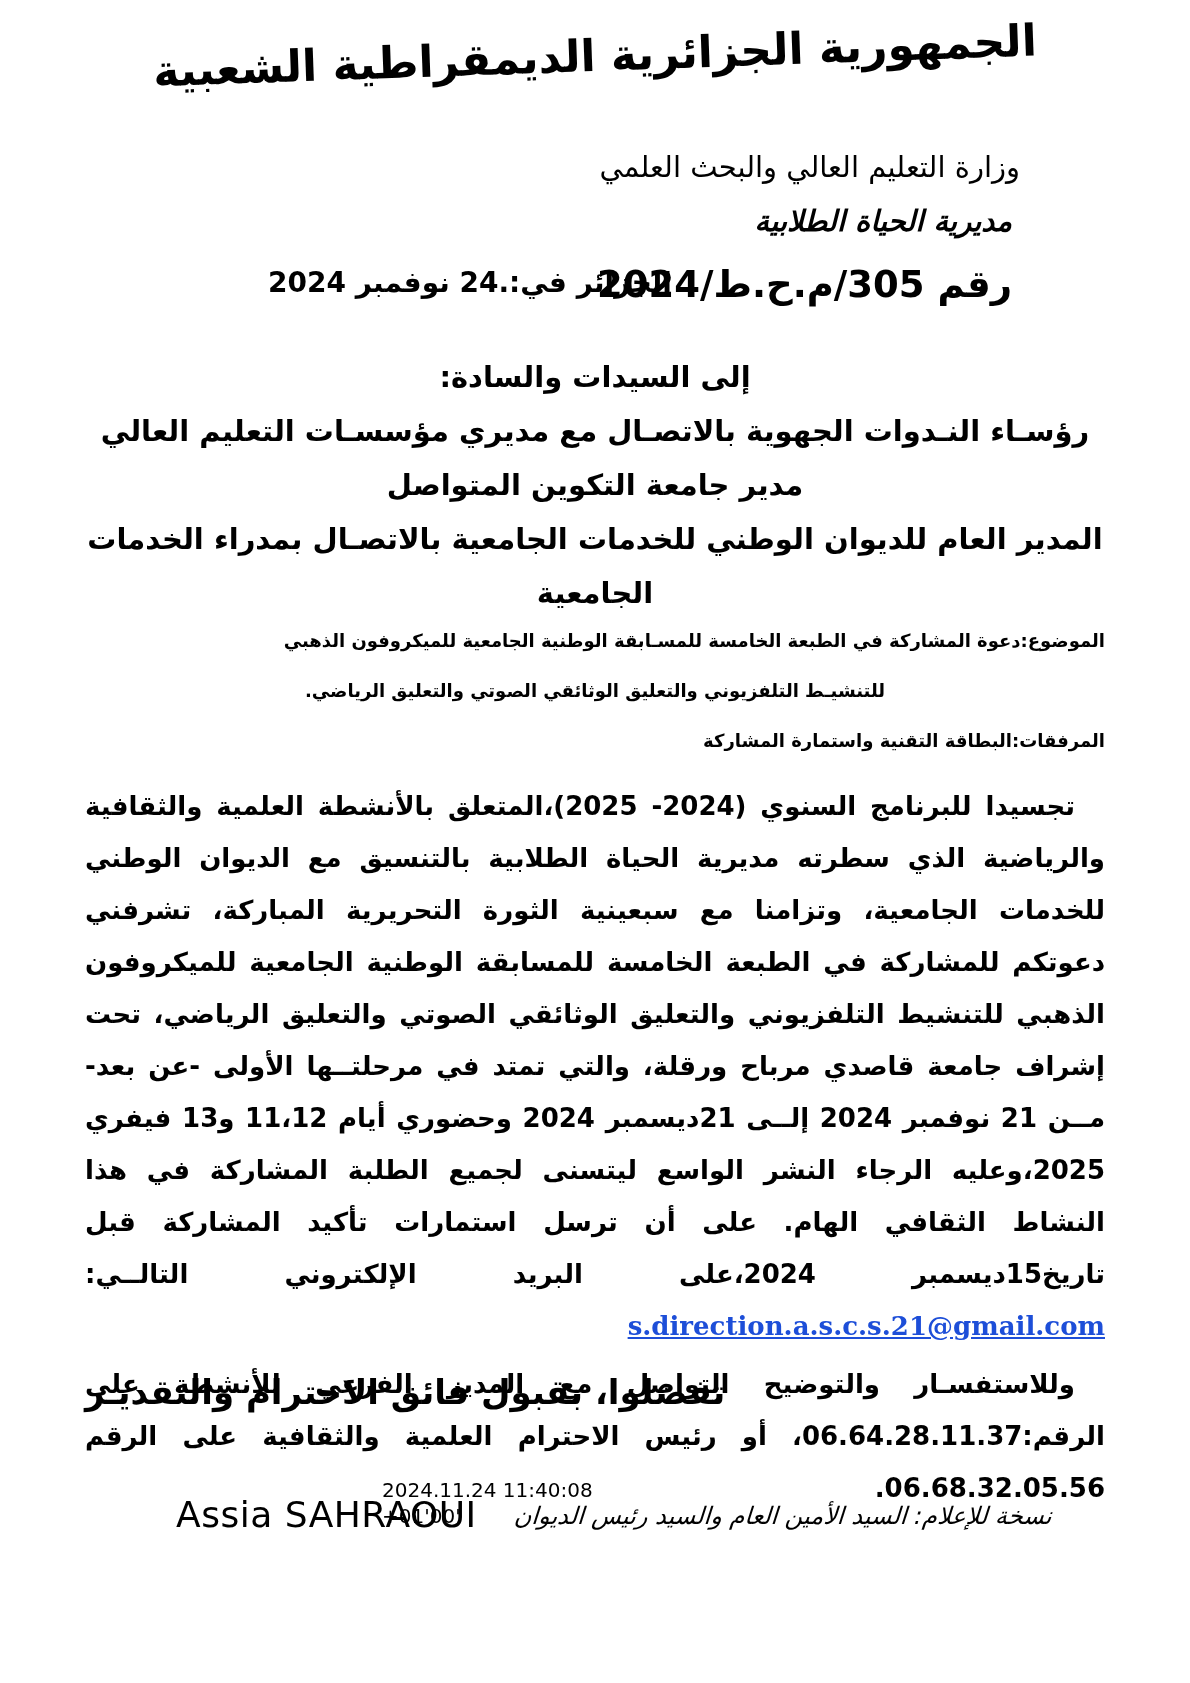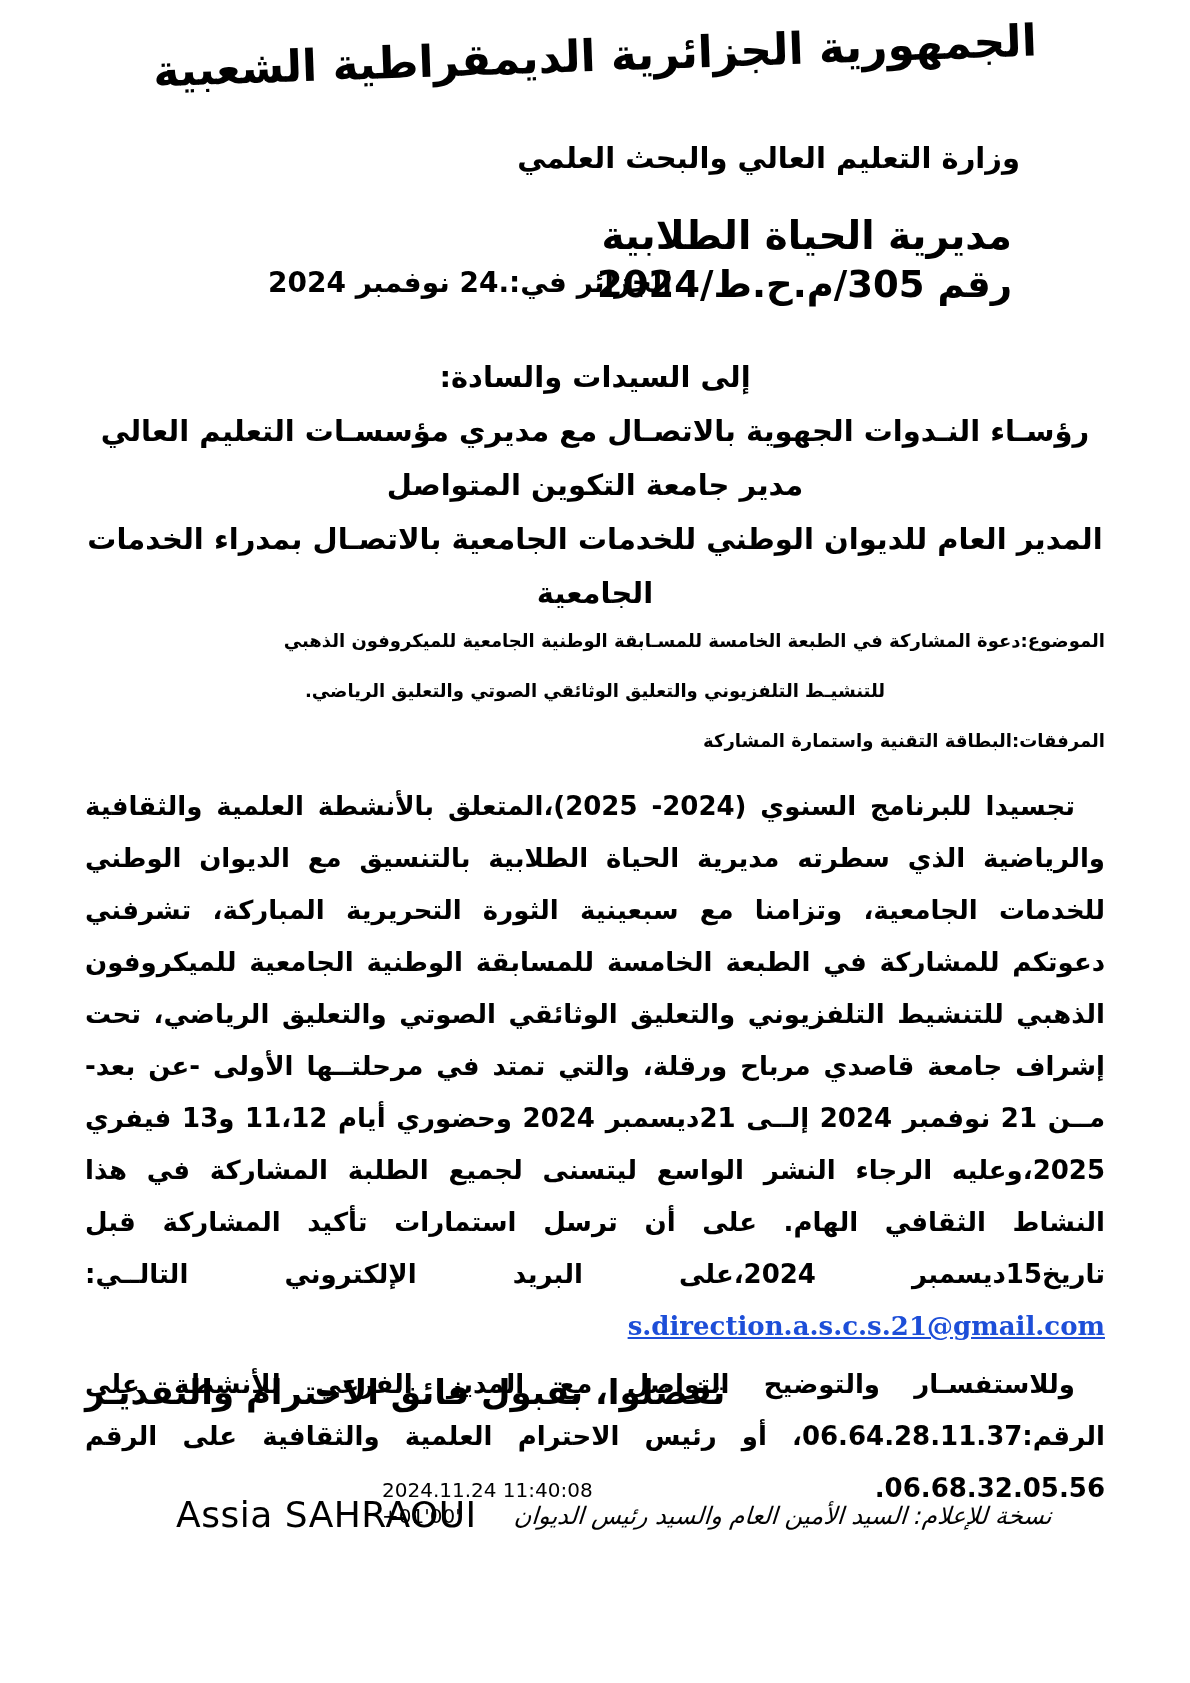--- a/index.html
+++ b/index.html
@@ -15,22 +15,22 @@
   
   .republic {
     position: absolute; top: 30px; left: 0; right: 0;
     text-align: center;
     font-size: 44px; font-weight: bold;
     transform: rotate(-2deg);
     letter-spacing: -1px;
   }
 
   
-  .ministry    { position: absolute; top: 141px; right: 170px; font-size: 29px; font-weight: bold; }
-  .directorate { position: absolute; top: 213px; right: 178px; font-size: 39px; font-weight: bold; }
+  .ministry    { position: absolute; top: 150px; right: 170px; font-size: 29px; font-weight: normal; }
+  .directorate { position: absolute; top: 204px; right: 178px; font-size: 29px; font-weight: bold; font-style: italic; }
   .refnum      { position: absolute; top: 263px; right: 178px; font-size: 37px; font-weight: bold; }
   .placedate   { position: absolute; top: 266px; left: 268px; font-size: 28px; font-weight: bold; direction: rtl; }
 
   
   .addr-block {
     position: absolute; top: 350px; left: 60px; right: 60px;
     text-align: center; font-weight: bold;
     font-size: 29px; line-height: 54px;
   }
 

